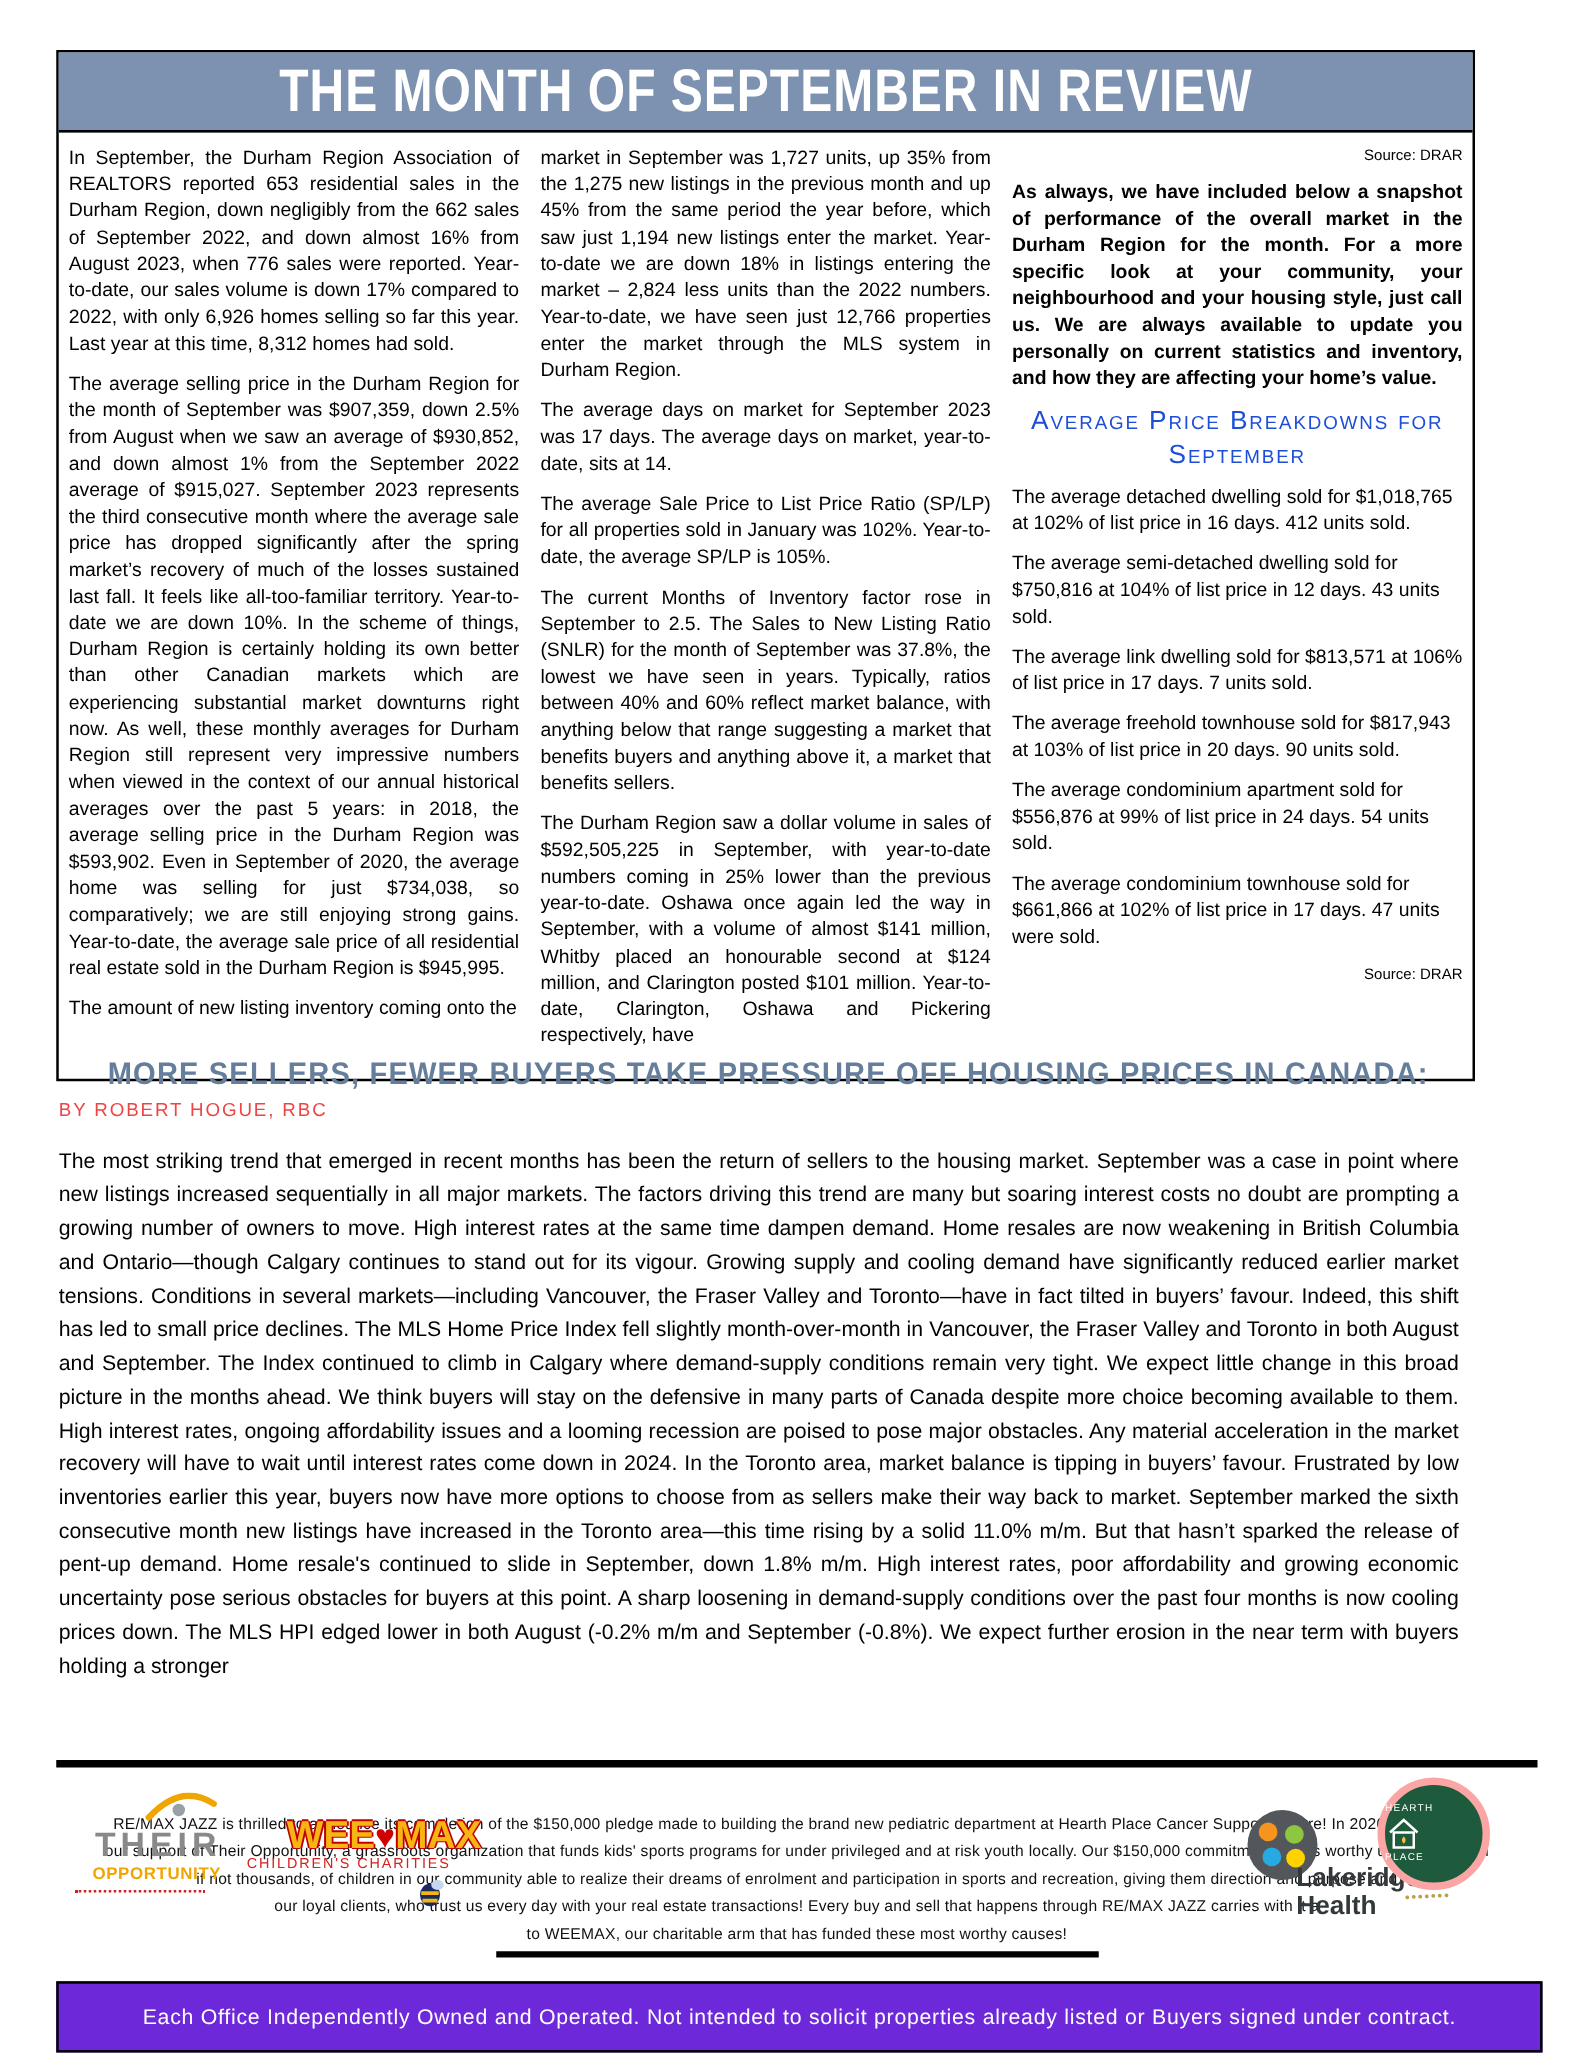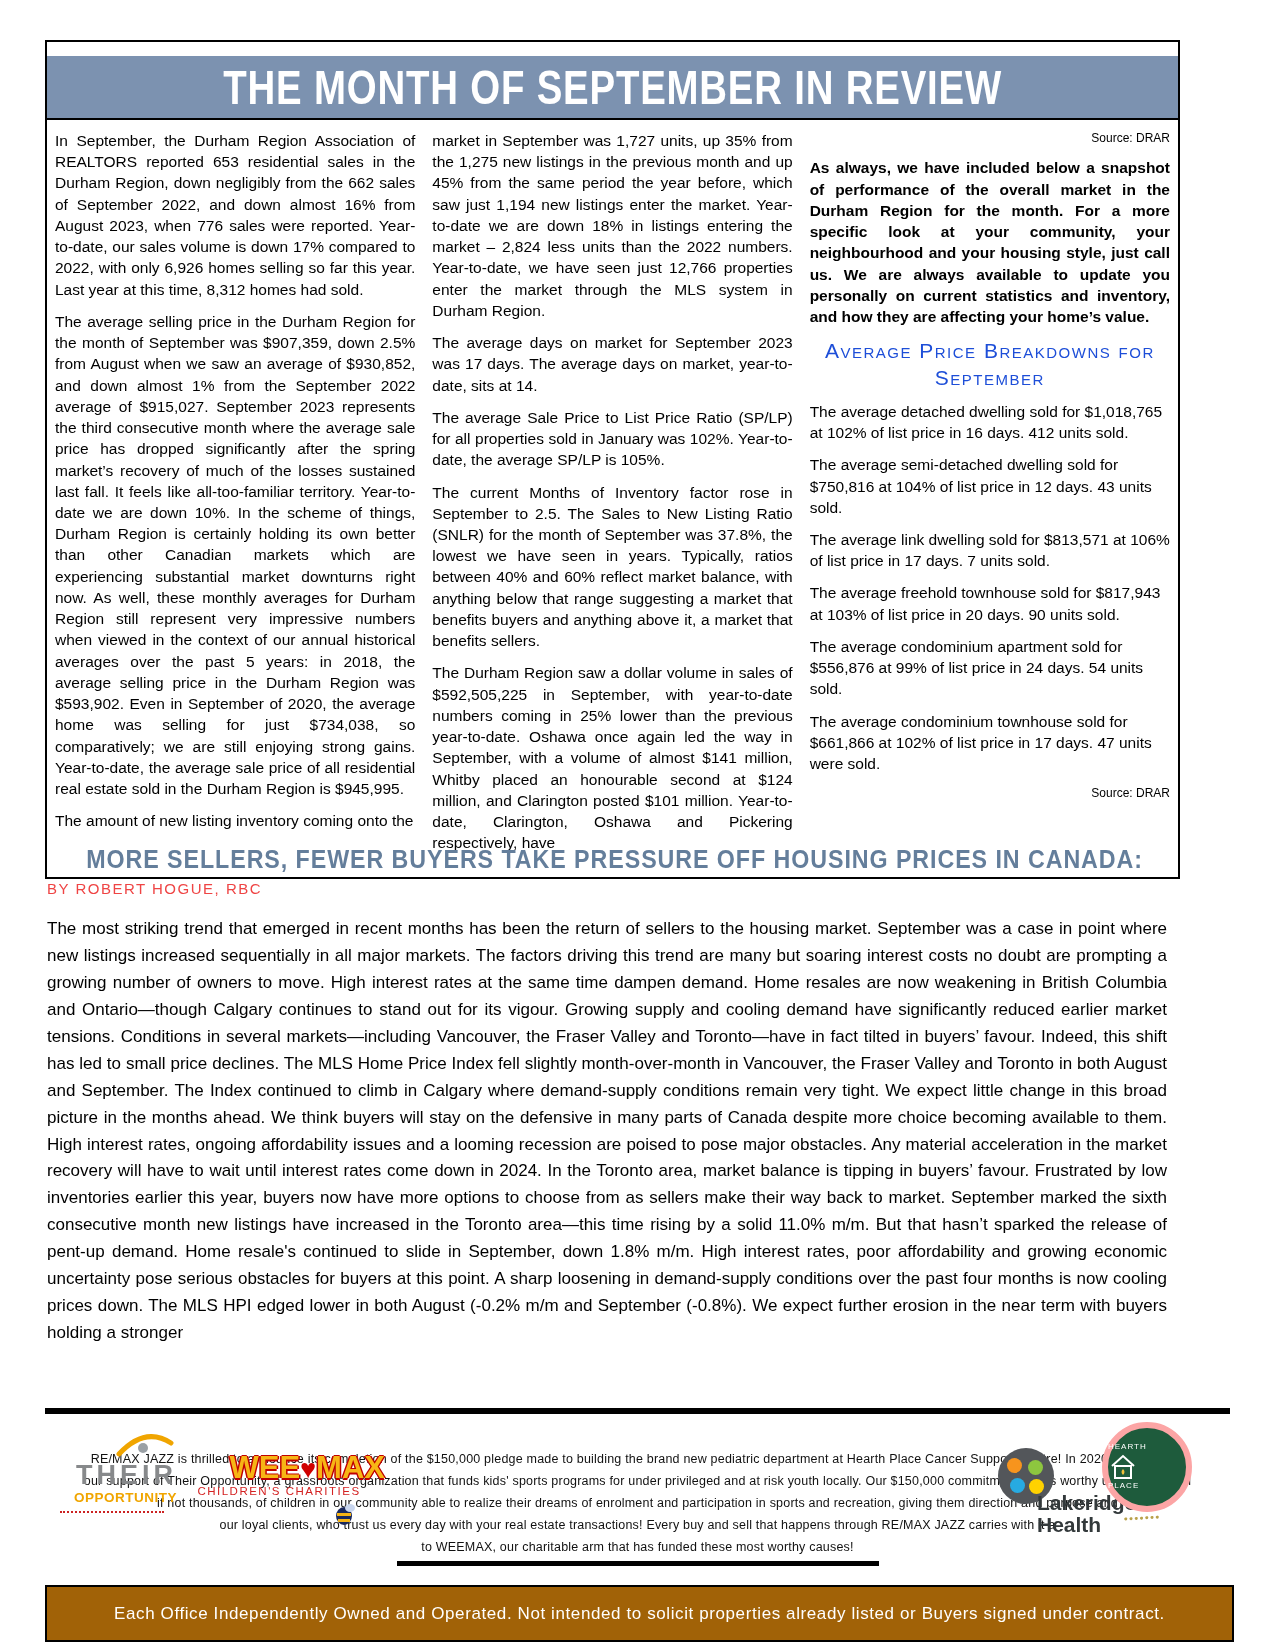--- a/index.html
+++ b/index.html
@@ -1,21 +1,21 @@
 <!DOCTYPE html>
 <html><head>
 <meta charset="utf-8">
 <style>
   html,body{margin:0;padding:0;background:#fff;}
   body{font-family:"Liberation Sans", sans-serif; color:#000;}
   .page{position:relative;width:1275px;height:1650px;background:#fff;overflow:hidden;}
 
   
   .review-box{position:absolute;left:45px;top:40px;width:1131px;border:2px solid #000;background:#fff;}
-  .title-bar{background:#7c92b0;border-bottom:2px solid #000;height:62px;display:flex;align-items:center;justify-content:center;margin-top:14px;}
+  .title-bar{background:#7c92b0;border-bottom:2px solid #000;height:62px;display:flex;align-items:center;justify-content:center;}
   .title-text{color:#fff;font-weight:bold;font-size:48px;letter-spacing:1px;white-space:nowrap;display:inline-block;transform:scaleX(0.8);}
   .columns{display:flex;gap:17px;padding:10px 8px 12px 8px;}
   .col{flex:1;text-align:justify;font-size:15.5px;line-height:1.37;}
   .col p{margin:0 0 11px 0;}
   .source{text-align:right;font-size:12px;margin:-4px 0 8px 0;}
   .bold-note{font-weight:bold;}
   .breakdown-title{color:#1d4ed8;text-align:center;font-variant:small-caps;font-size:21px;line-height:1.25;letter-spacing:1.5px;margin:2px 0 10px 0;font-weight:normal;}
   .breakdown{text-align:left;}
 
   
@@ -55,21 +55,21 @@
 
   
   .logo-hearth{position:absolute;right:48px;top:8px;width:80px;height:116px;}
   .hearth-circle{width:78px;height:78px;border-radius:50%;background:#1e5b3c;border:6px solid #fca5a5;
     display:flex;flex-direction:column;align-items:flex-start;justify-content:center;margin-top:6px;}
   .hearth-top{color:#fff;font-size:8px;letter-spacing:1px;line-height:1.1;}
   .hearth-bottom{color:#fff;font-size:8px;letter-spacing:1px;line-height:1.1;}
   .hearth-tail{color:#b9a14a;font-size:7px;text-align:center;letter-spacing:1px;margin-top:2px;transform:rotate(-3deg);}
 
   
-  .bottom-bar{position:absolute;left:45px;top:1585px;width:1185px;height:53px;background:#a16207;border:2px solid #000;
+  .bottom-bar{position:absolute;left:45px;top:1585px;width:1185px;height:53px;background:#6d28d9;border:2px solid #000;
     display:flex;align-items:center;justify-content:center;}
   .bottom-bar-text{color:#fff;font-size:17px;letter-spacing:0.6px;}
 </style>
 </head>
 <body>
 
 <div class="page">
 
   <div class="review-box">
     <div class="title-bar">

